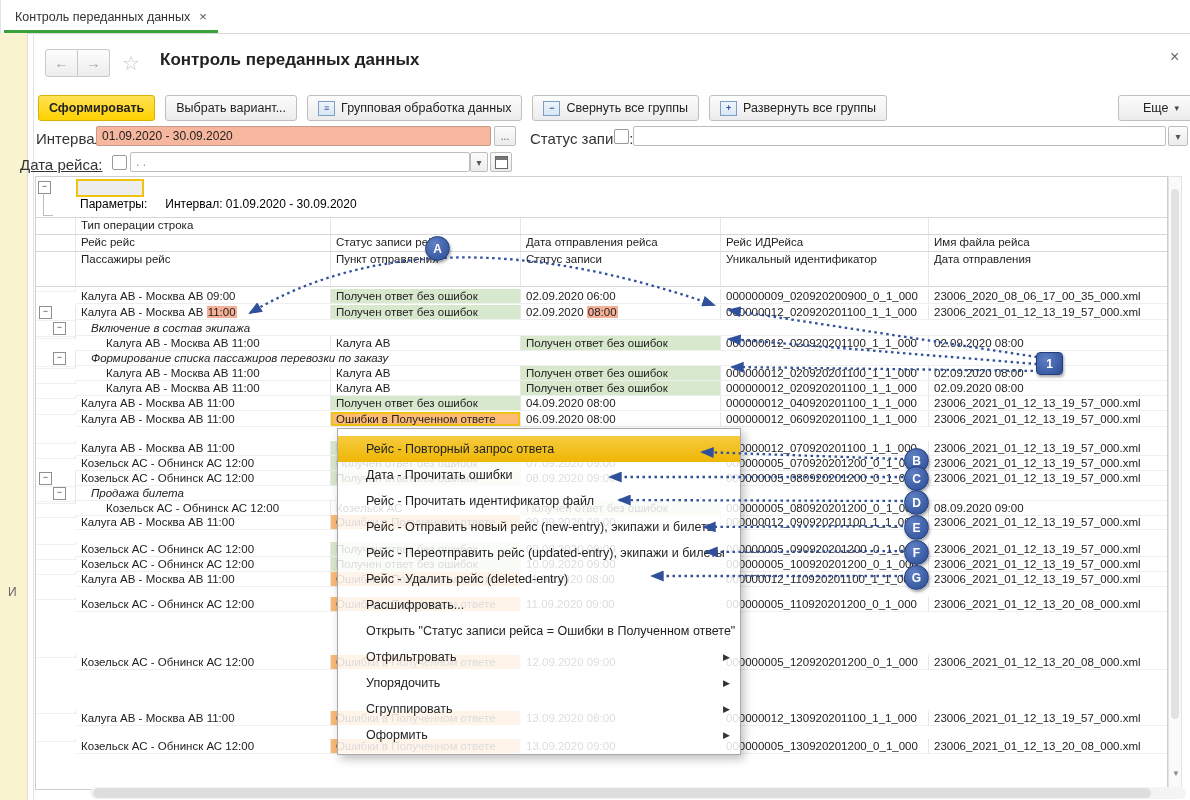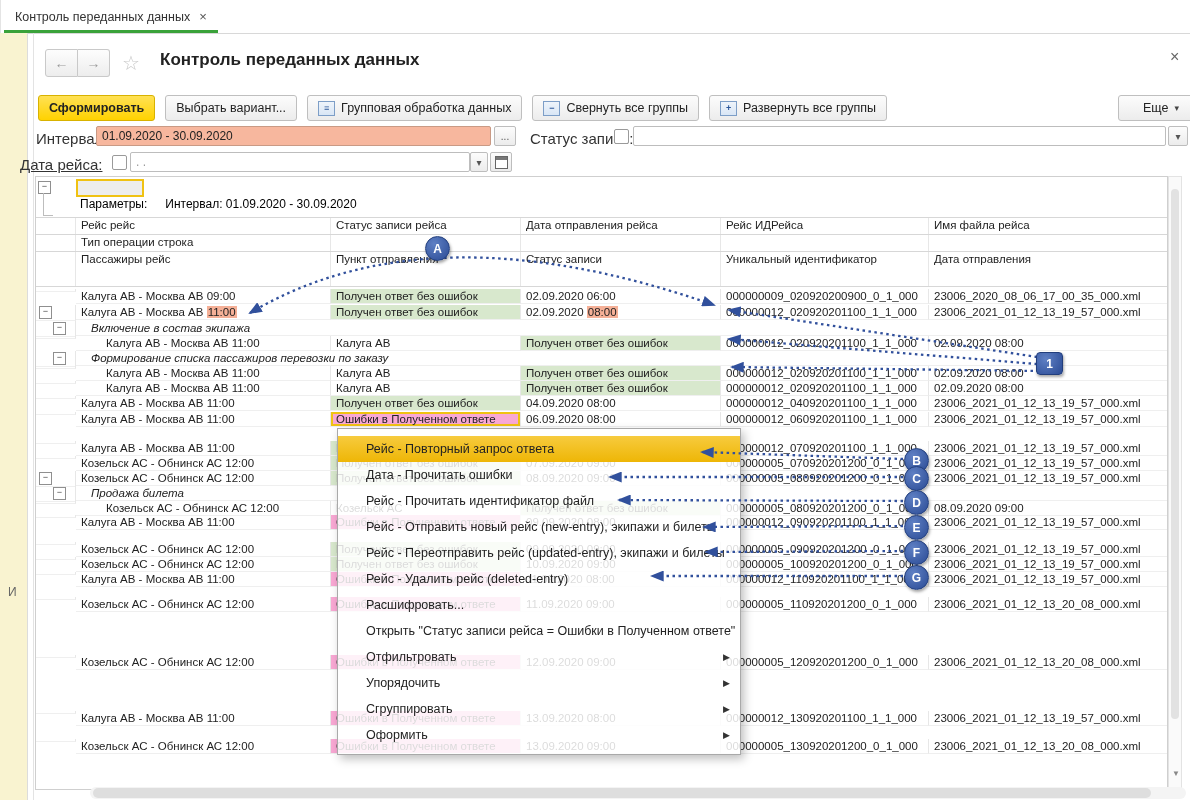--- a/index.html
+++ b/index.html
@@ -66,21 +66,21 @@
   .c-tree{width:40px;flex:none;padding:1px 0;position:relative;}
   .c1{width:255px;flex:none;}
   .c2{width:190px;flex:none;}
   .c3{width:200px;flex:none;}
   .c4{width:208px;flex:none;}
   .c5{flex:1;border-right:none;}
   .rows{position:absolute;left:0;top:112px;right:0;}
   .trow{display:flex;align-items:flex-start;box-sizing:border-box;}
   .trow .cell{border-bottom:1px solid #efefef;}
   .bg-g{background:#d8e8cd;}
-  .bg-r{background:#f9a8d4;}
+  .bg-r{background:#fdba74;}
   .sel-cell{box-shadow:inset 0 0 0 2px #f0c213;}
   .mark{background:#f5b097;padding:0 1px;}
   .grp-label{flex:1;border-bottom:1px solid #efefef;padding:1px 5px;box-sizing:border-box;white-space:nowrap;font-style:italic;}
   .ind-child{padding-left:30px;}
   
   .vscroll{position:absolute;left:1168px;top:176px;width:14px;height:614px;background:#fafafa;
            border:1px solid #e3e3e3;box-sizing:border-box;}
   .vthumb{position:absolute;left:2px;top:12px;width:8px;height:530px;background:#e2e2e2;border-radius:5px;}
   .varrow{position:absolute;left:3px;top:592px;font-size:8px;color:#888;}
   .hscroll{position:absolute;left:90px;top:787px;width:1096px;height:12px;background:#f4f4f4;border-radius:6px;}
@@ -183,33 +183,33 @@
   <div class="exp corner-exp">−</div>
   <div class="tree-l"></div>
   <div class="corner-cell"></div>
   <div class="params">
     <span>Параметры:</span>
     <span>Интервал: 01.09.2020 - 30.09.2020</span>
   </div>
   <div class="hdr-rows" id="hdr-rows">
       <div class="hrow" style="height: 17px;">
         <div class="cell c-tree"></div>
+        <div class="cell c1">Тип операции строка</div>
+        <div class="cell c2"></div>
+        <div class="cell c3"></div>
+        <div class="cell c4"></div>
+        <div class="cell c5"></div>
+      </div>
+      <div class="hrow" style="height: 17px;">
+        <div class="cell c-tree"></div>
         <div class="cell c1">Рейс рейс</div>
         <div class="cell c2">Статус записи рейса</div>
         <div class="cell c3">Дата отправления рейса</div>
         <div class="cell c4">Рейс ИДРейса</div>
         <div class="cell c5">Имя файла рейса</div>
-      </div>
-      <div class="hrow" style="height: 17px;">
-        <div class="cell c-tree"></div>
-        <div class="cell c1">Тип операции строка</div>
-        <div class="cell c2"></div>
-        <div class="cell c3"></div>
-        <div class="cell c4"></div>
-        <div class="cell c5"></div>
       </div>
       <div class="hrow" style="height: 36px;">
         <div class="cell c-tree"></div>
         <div class="cell c1">Пассажиры рейс</div>
         <div class="cell c2">Пункт отправления</div>
         <div class="cell c3">Статус записи</div>
         <div class="cell c4">Уникальный идентификатор</div>
         <div class="cell c5">Дата отправления</div>
       </div>
     </div>

